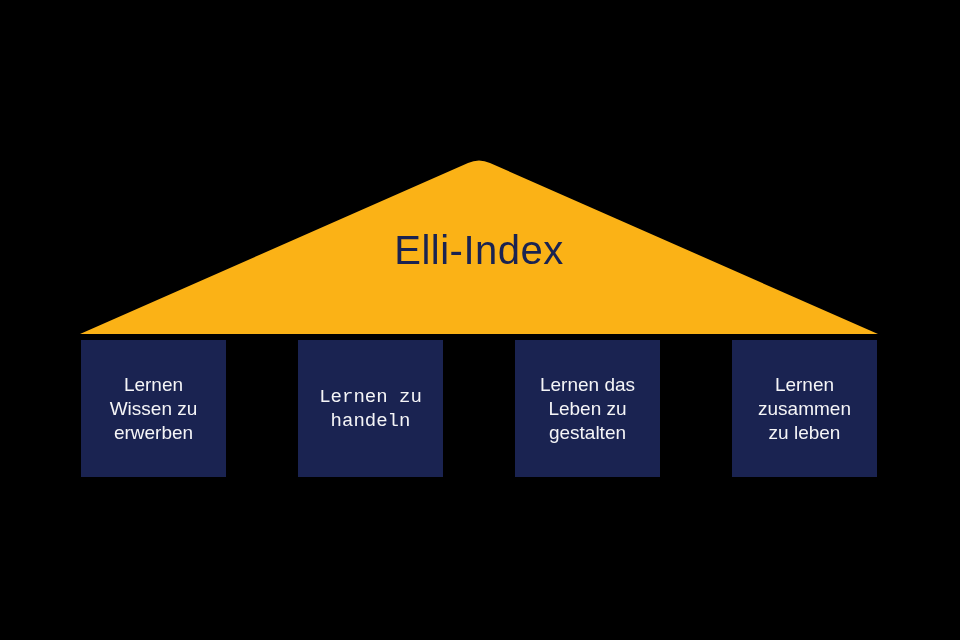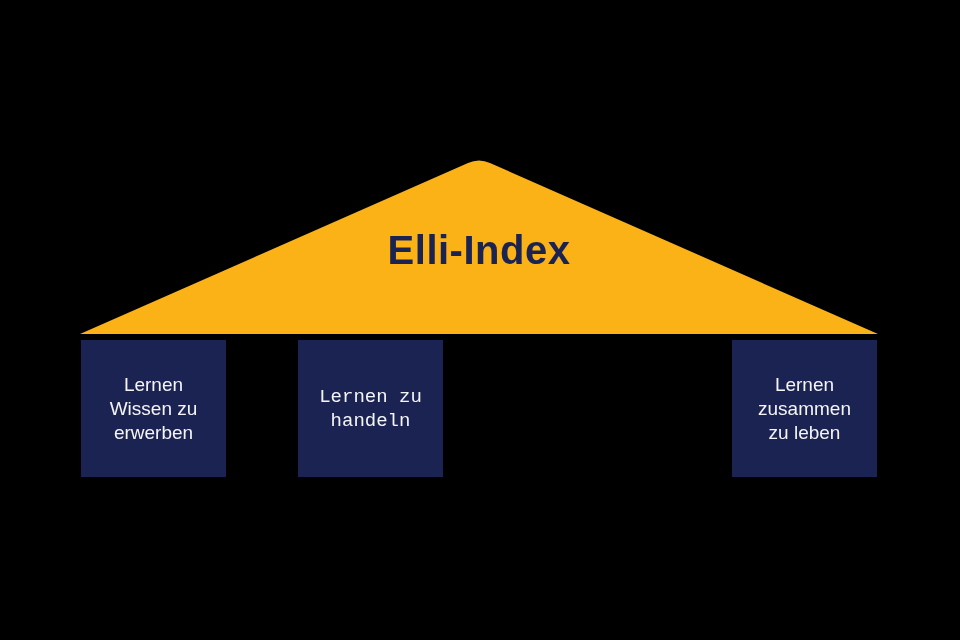--- a/index.html
+++ b/index.html
@@ -26,21 +26,21 @@
     display: block;
   }
   .roof-label {
     position: absolute;
     left: 80px;
     top: 228px;
     width: 798px;
     text-align: center;
     font-size: 40px;
     line-height: 44px;
-    font-weight: 700;
+    font-weight: 400;
     letter-spacing: 0.5px;
     color: #1A2351;
   }
   .pillar {
     position: absolute;
     top: 340px;
     width: 145px;
     height: 137px;
     background: #1A2351;
     display: flex;
@@ -75,20 +75,25 @@
     <span class="pillar-label">Lernen
 Wissen zu
 erwerben</span>
   </div>
 
   <div class="pillar pillar-2">
     <span class="pillar-label">Lernen zu
 handeln</span>
   </div>
 
+  <div class="pillar pillar-3">
+    <span class="pillar-label">Lernen das
+Leben zu
+gestalten</span>
+  </div>
 
   <div class="pillar pillar-4">
     <span class="pillar-label">Lernen
 zusammen
 zu leben</span>
   </div>
 
 </div>
 
 </body></html>

